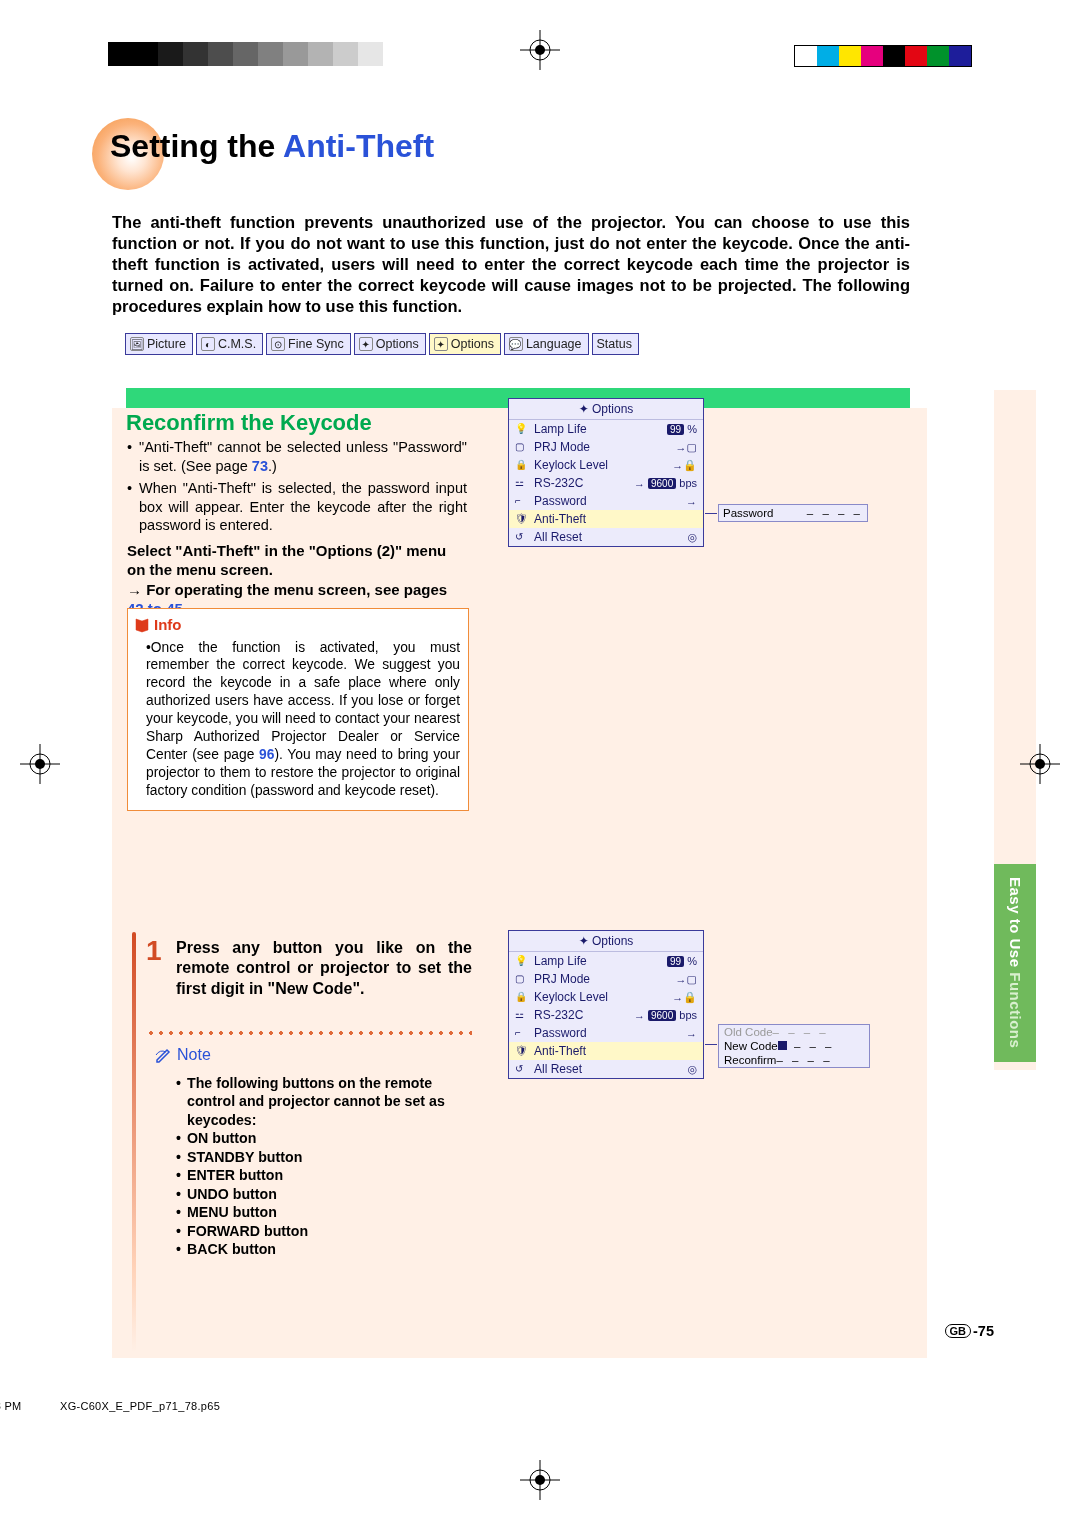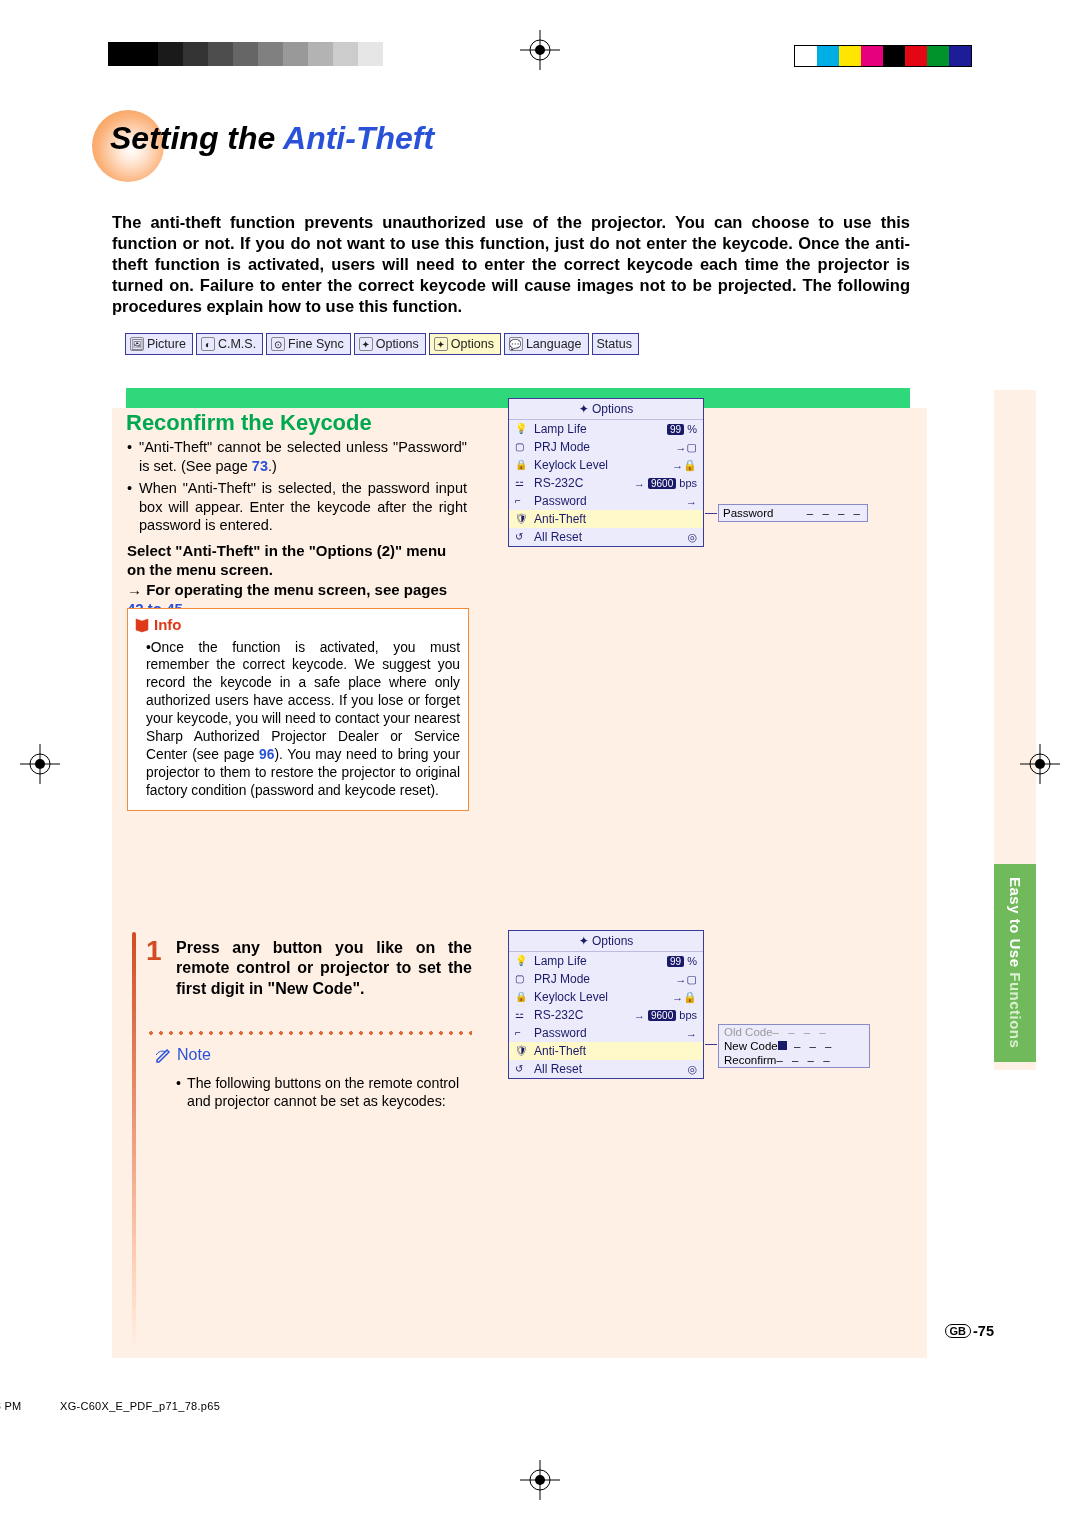--- a/index.html
+++ b/index.html
@@ -18,21 +18,21 @@
   .color-bar { position: absolute; right: 108px; top: 15px; height: 22px; display:flex; border: 1px solid #000; }
   .color-bar span { width: 22px; height: 20px; display:inline-block; }
   .reg-mark { position:absolute; width:40px; height:40px; }
   .reg-mark svg { width:100%; height:100%; }
   .reg-top { left: 50%; top: 30px; transform: translateX(-50%); }
   .reg-left { left: 20px; top: 50%; transform: translateY(-50%); }
   .reg-right { right: 20px; top: 50%; transform: translateY(-50%); }
   .reg-bottom { left: 50%; bottom: 28px; transform: translateX(-50%); }
 
   
-  .title-wrap { position:absolute; left: 110px; top: 120px; font-style: italic; }
+  .title-wrap { position:absolute; left: 110px; top: 128px; }
   .title-circle { width: 72px; height: 72px; border-radius: 50%;
     background: radial-gradient(circle at 55% 55%, #fff 0%, #ffe5d2 25%, #fbb27a 60%, #f7a25c 80%);
     position:absolute; left: -18px; top: -10px; z-index: 0; }
   .main-title { position: relative; font-size: 32px; font-weight: bold; z-index:1; }
   .main-title .blue { color: #2a52d8; }
 
   
   .intro { position:absolute; left: 112px; top: 212px; width: 798px; font-size: 16.5px;
     font-weight: bold; line-height: 1.28; text-align: justify; }
 
@@ -72,21 +72,21 @@
     background: linear-gradient(180deg,#d24b24 0%, #ffd2b8 80%, #fff0e6 100%); border-radius:2px; }
   .step-num { color:#d24b24; font-size:28px; font-weight:bold; position:absolute; left:146px; top:935px; }
   .step-text { position:absolute; left:176px; top:938px; width:296px; font-size:16px; font-weight:bold; line-height:1.28; text-align:justify; }
   .dotted { position:absolute; left:146px; top:1030px; width:326px; height:6px;
     background-image: radial-gradient(circle, #e06a3a 2px, transparent 2px);
     background-size: 10px 6px; background-repeat: repeat-x; }
 
   .note-label { position:absolute; left:155px; top:1046px; color:#2a52d8; font-size:16px; display:flex; align-items:flex-start; gap:4px; }
   .note-label svg { width:18px; height:18px; }
   .note-body { position:absolute; left:176px; top:1074px; width:296px; font-size:14.2px; line-height:1.3; }
-  .note-body ul { list-style:none; }
+  .note-body ul { list-style:none;font-weight:bold; }
   .note-body ul li { position:relative; padding-left:11px; }
   .note-body ul li::before { content:"•"; position:absolute; left:0; }
 
   
   .osd { position:absolute; border:1px solid #3a3a9a; background:#ecebfb; font-size:12px; color:#1a1a6a; }
   .osd .hdr { text-align:center; padding:3px 0; border-bottom:1px solid #bcbce0; }
   .osd .row { display:flex; align-items:center; padding:2px 6px; gap:5px; }
   .osd .row .lab { flex:1; }
   .osd .row .val { font-size:11px; }
   .osd .row.hl { background:#fff8c8; }
@@ -260,20 +260,29 @@
   <svg viewBox="0 0 18 18">
       <path d="M2 14 L12 4 L14 6 L4 16 L2 16 Z" fill="none" stroke="#2a52d8" stroke-width="1.5"></path>
       <path d="M1 9 Q5 3 11 6" fill="none" stroke="#2a52d8" stroke-width="1"></path>
     </svg>
   <span>Note</span>
 </div>
 <div class="note-body">
   <ul>
     <li>The following buttons on the remote control and projector cannot be set as keycodes:</li>
   </ul>
+  <ul id="note-items">
+      <li>ON button</li>
+      <li>STANDBY button</li>
+      <li>ENTER button</li>
+      <li>UNDO button</li>
+      <li>MENU button</li>
+      <li>FORWARD button</li>
+      <li>BACK button</li>
+    </ul>
 </div>
 
 <div class="osd osd1">
   <div class="hdr">✦ <span>Options</span></div>
   <div id="osd1-rows">
       <div class="row">
         <span class="ico" style="font-size: 10px;">💡</span>
         <span class="lab">Lamp Life</span>
         <span class="val"><span class="badge">99</span><span> %</span></span>
       </div>

